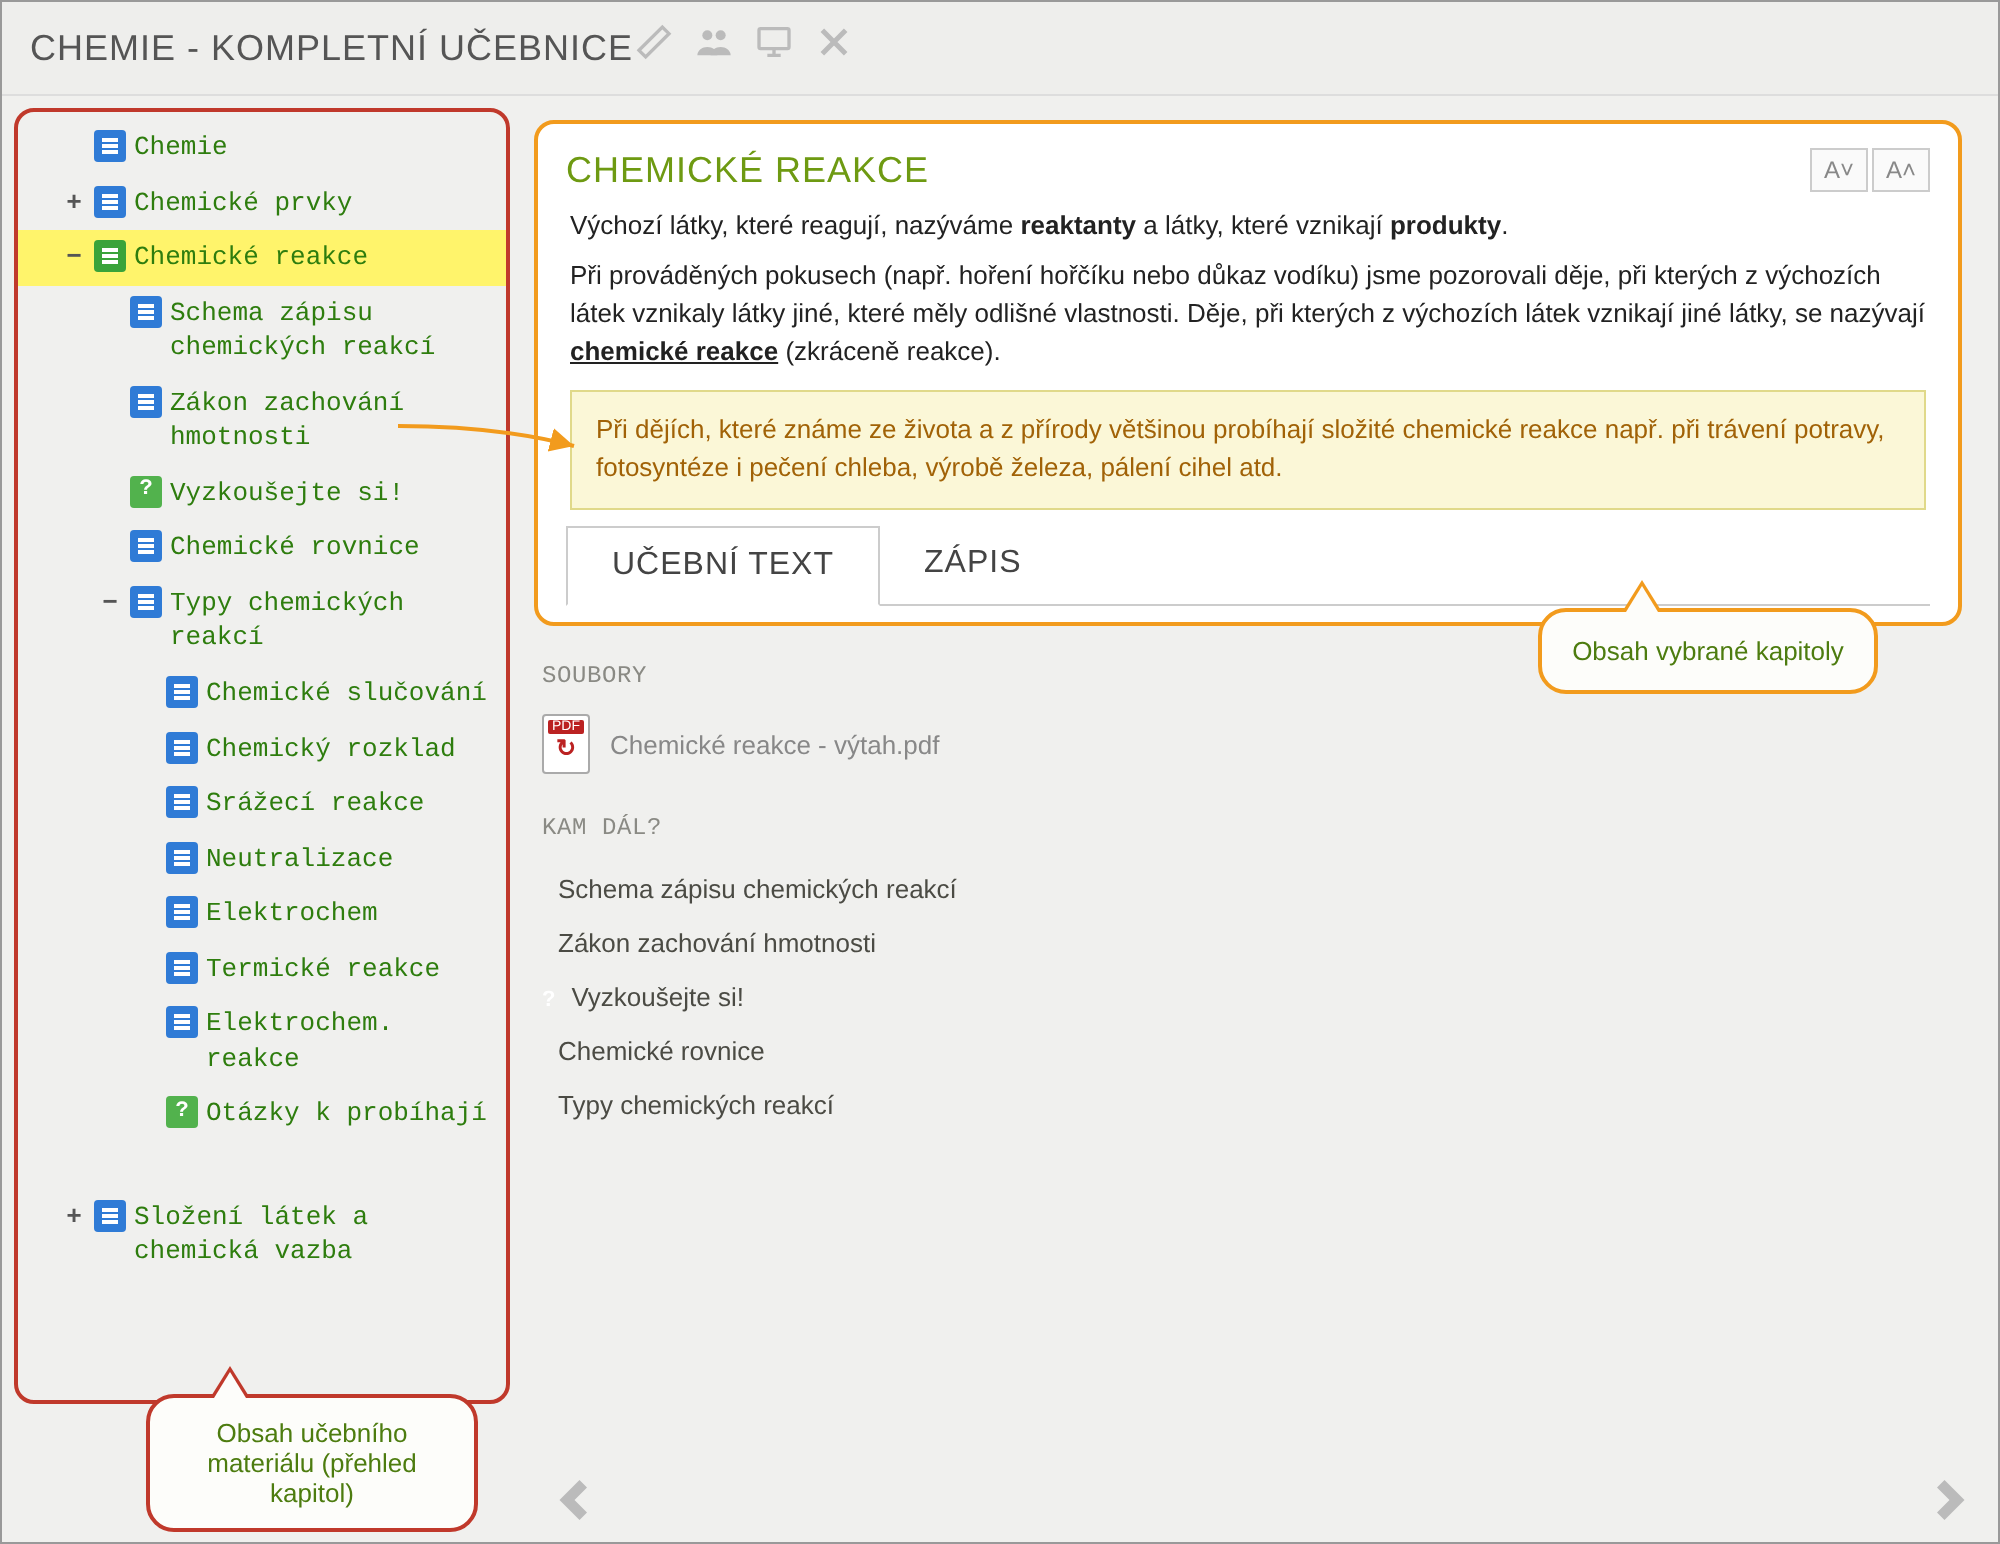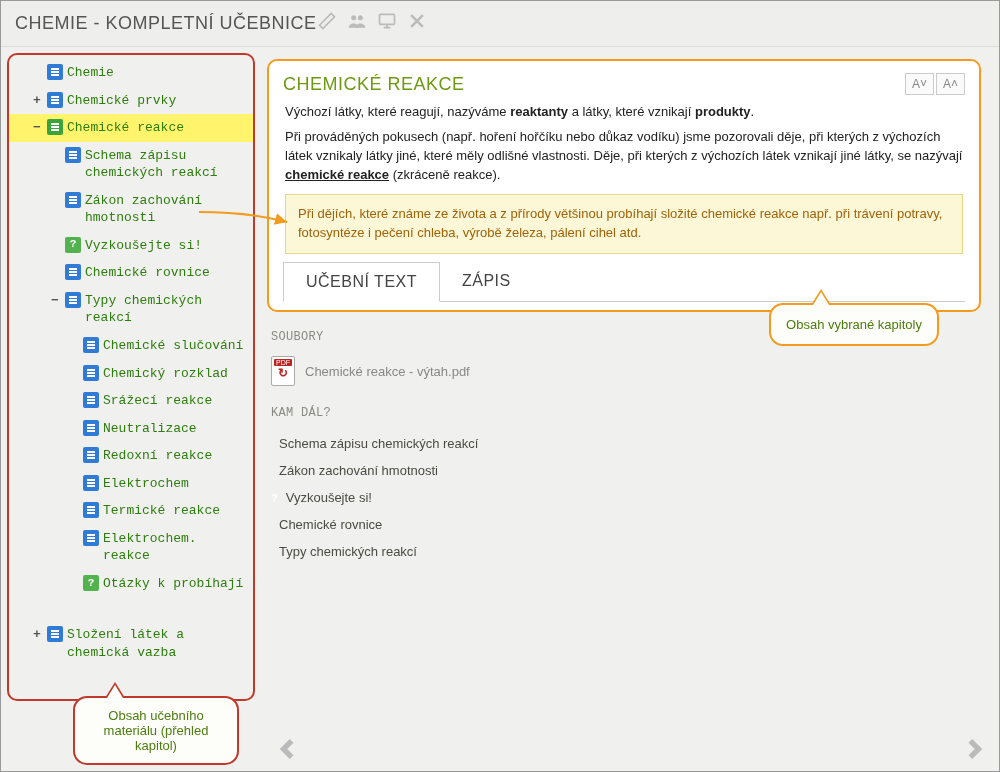--- a/index.html
+++ b/index.html
@@ -154,25 +154,20 @@
               <span class="label">Srážecí reakce</span>
             </li>
             <li class="tree-item indent-3">
               <span class="toggle"></span>
               <span class="page-icon"></span>
               <span class="label">Neutralizace</span>
             </li>
             <li class="tree-item indent-3">
               <span class="toggle"></span>
               <span class="page-icon"></span>
-              <span class="label">Redoxní reakce</span>
-            </li>
-            <li class="tree-item indent-3">
-              <span class="toggle"></span>
-              <span class="page-icon"></span>
               <span class="label">Elektrochem</span>
             </li>
             <li class="tree-item indent-3">
               <span class="toggle"></span>
               <span class="page-icon"></span>
               <span class="label">Termické reakce</span>
             </li>
             <li class="tree-item indent-3">
               <span class="toggle"></span>
               <span class="page-icon"></span>

